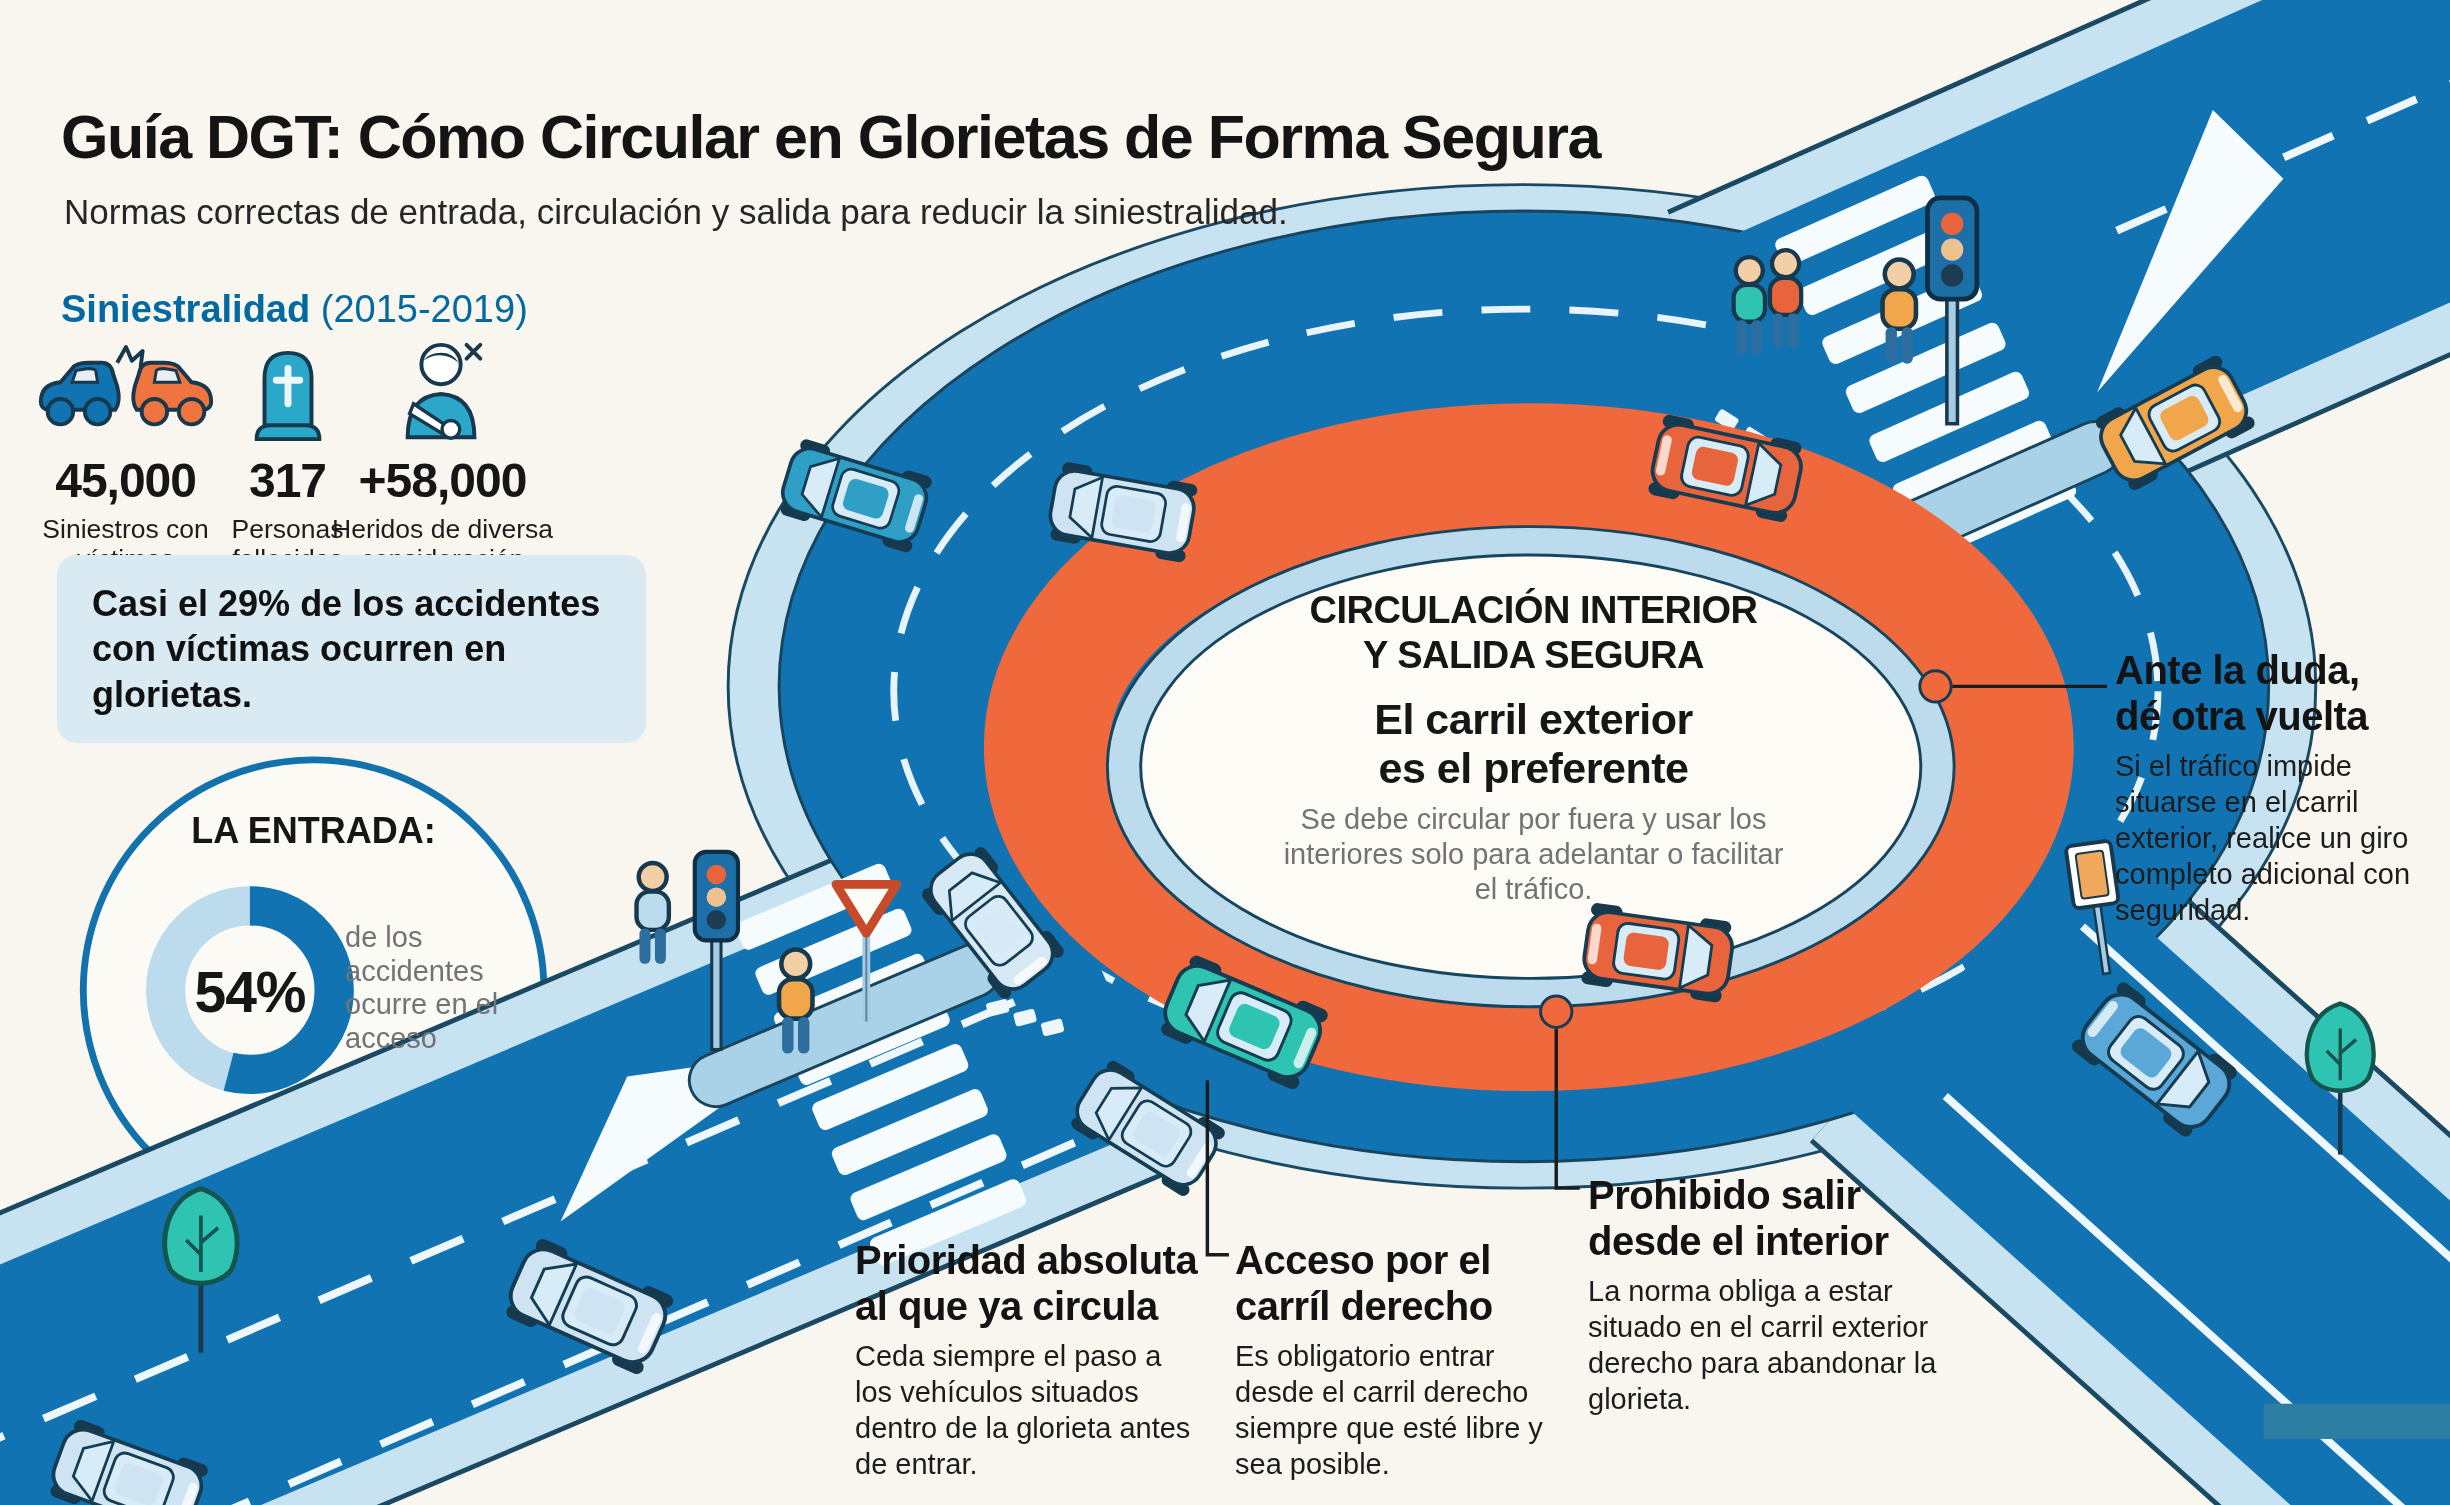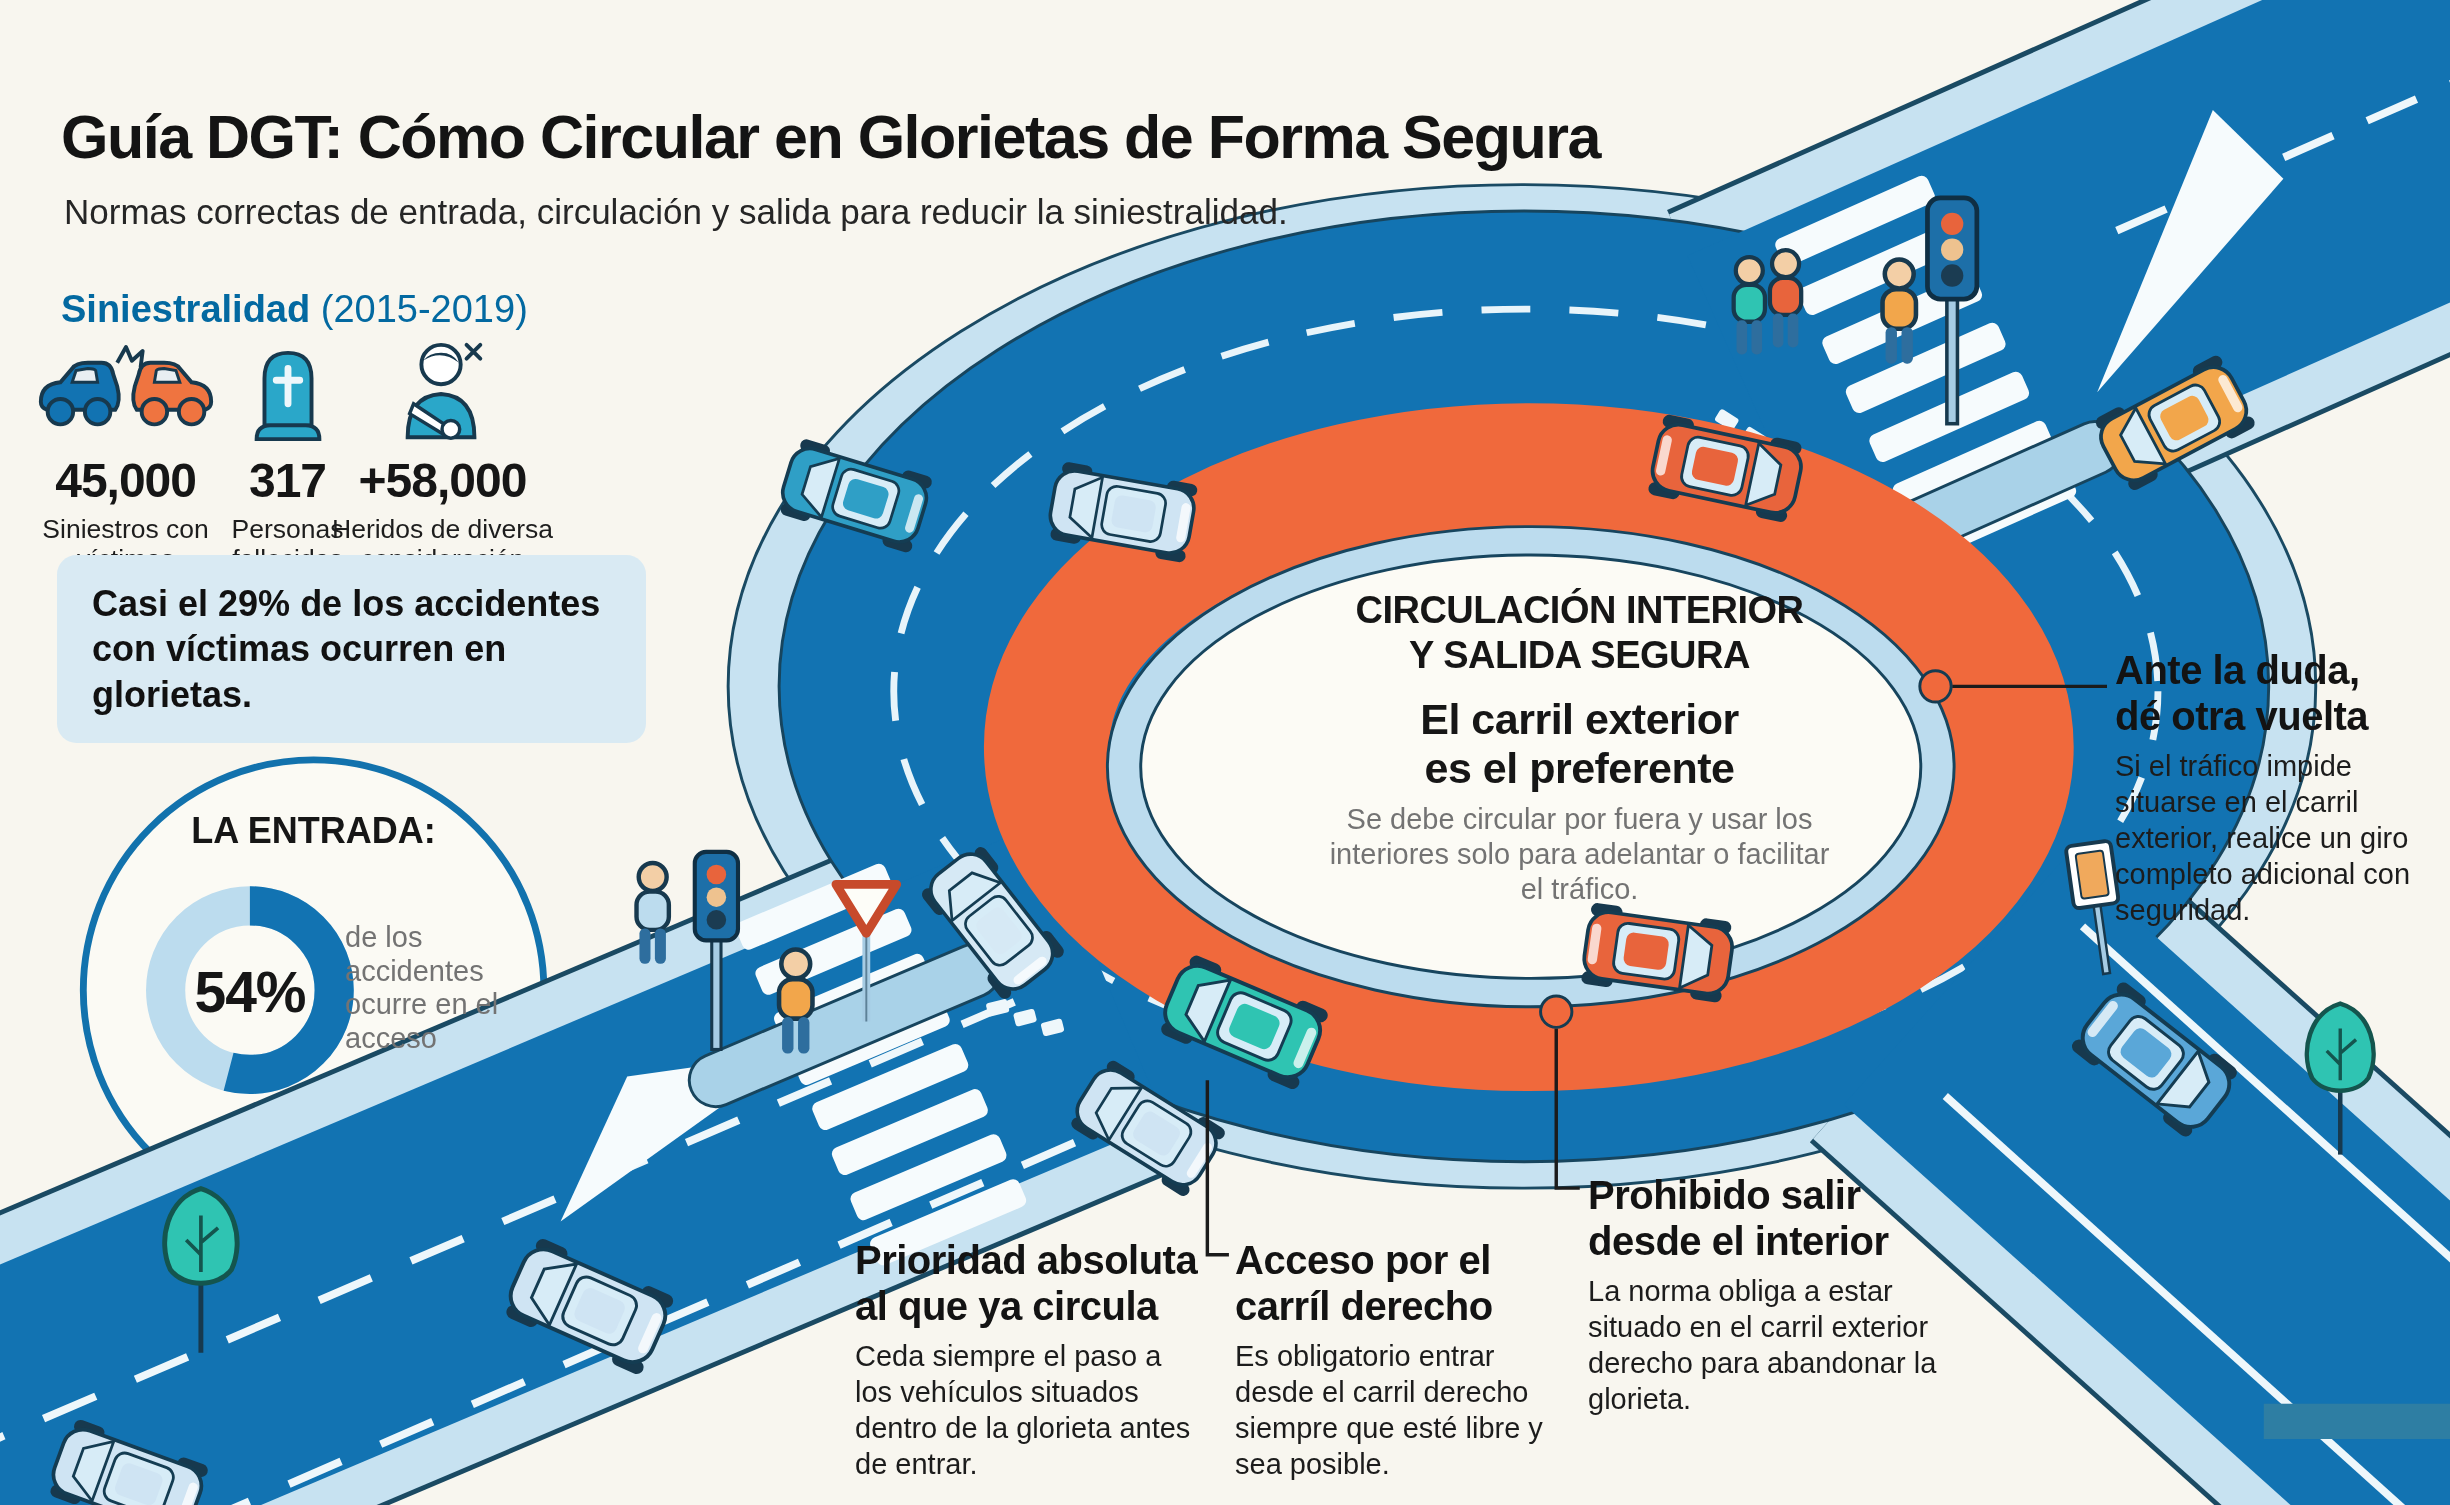--- a/index.html
+++ b/index.html
@@ -22,21 +22,21 @@
   #stat-2{left:331px; width:223px;}
   .callout{
     left:57px; top:555px; width:519px; padding:25.5px 35px;
     background:#d9eaf3; border-radius:19.6px;
     font-size:36px; font-weight:700; line-height:1.27; color:#111;
   }
   .entrada-title{left:93px; top:790px; width:441px; text-align:center; font-size:36px; font-weight:800;margin-top:20px;}
   .entrada-sub{left:93px; top:833px; width:441px; text-align:center; font-size:33px; font-weight:400;}
   .entrada-pct{left:162px; top:959px; width:176px; text-align:center; font-size:57px; font-weight:800; letter-spacing:-1px;}
   .entrada-side{left:345px; top:921px; width:155px; font-size:29px; line-height:1.16; color:#737373;}
-  .island-text{left:1256px; top:588px; width:647px; text-align:center;}
+  .island-text{left:1210px; top:588px; width:647px; text-align:center;}
   .island-t1{font-size:38px; font-weight:800; line-height:1.18; letter-spacing:-0.5px;}
   .island-t2{font-size:43px; font-weight:800; line-height:1.13; margin-top:17.6px; letter-spacing:-0.5px;}
   .island-body{font-size:29px; line-height:1.2; margin:9.8px auto 0; max-width:529px; color:#737373;}
   .anno .t{font-size:40px; font-weight:800; line-height:1.15; letter-spacing:-0.5px; color:#131313;}
   .anno .bd{font-size:29px; line-height:1.24; margin-top:9.8px; color:#1c1c1c;}
   .anno-vuelta{left:2115px; top:647px; width:343px;}
   .anno-prioridad{left:855px; top:1237px; width:345px;}
   .anno-acceso{left:1235px; top:1237px; width:341px;}
   .anno-prohibido{left:1588px; top:1172px; width:370px;}
   .line-block span{display:block;}

